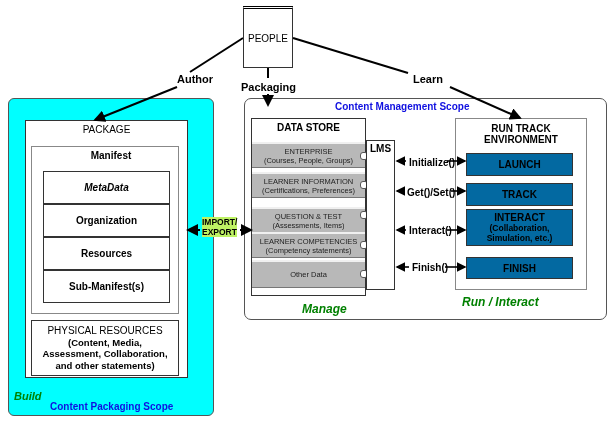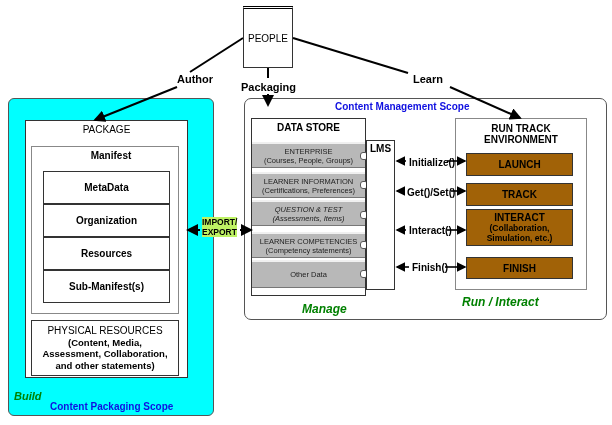--- a/index.html
+++ b/index.html
@@ -33,37 +33,37 @@
           font-size:7.5px; color:#222; line-height:9px; }
     .plug { width:8px; height:8px; border:1px solid #555; border-radius:3px; background:#fff; }
 
     #lms { left:366px; top:140px; width:29px; height:150px; border:1px solid #333; background:#fff; }
     #lms-label { left:370px; top:143px; font-size:10px; font-weight:bold; }
 
     .api { font-size:10px; font-weight:bold; }
 
     #rte { left:455px; top:118px; width:132px; height:172px; border:1px solid #888; background:#fff; }
     #rte-title { left:455px; top:123px; width:132px; font-size:10px; font-weight:bold; }
-    .rbox { left:466px; width:107px; border:1px solid #333; background:#a16207; font-size:10px; font-weight:bold; }
+    .rbox { left:466px; width:107px; border:1px solid #333; background:#0369a1; font-size:10px; font-weight:bold; }
     #interact .sub { font-size:8.5px; line-height:10px; }
 
     #manage-label { left:302px; top:302px; font-size:12px; font-weight:bold; font-style:italic; color:#008000; }
     #run-label { left:462px; top:295px; font-size:12px; font-weight:bold; font-style:italic; color:#008000; }
 
     #import-label { left:202px; top:217px; font-size:8.5px; font-weight:bold; line-height:10px; background:#bef264; }
   </style>
 </head>
 <body>
 
 <div class="abs" id="build-scope"></div>
 <div class="abs" id="package"></div>
 <div class="abs ctr" id="package-title">PACKAGE</div>
 <div class="abs" id="manifest"></div>
 <div class="abs ctr" id="manifest-title">Manifest</div>
-<div class="abs ctr mrow" style="top:171px;">MetaData</div>
+<div class="abs ctr mrow" style="top:171px;font-style:italic;">MetaData</div>
 <div class="abs ctr mrow" style="top:204px;">Organization</div>
 <div class="abs ctr mrow" style="top:237px;">Resources</div>
 <div class="abs ctr mrow" style="top:270px;">Sub-Manifest(s)</div>
 <div class="abs ctr" id="physical">
   <div>
     <div style="font-weight:normal;font-size:10px;">PHYSICAL RESOURCES</div>
     <div>(Content, Media,</div>
     <div>Assessment,  Collaboration,</div>
     <div>and other statements)</div>
   </div>
@@ -81,21 +81,21 @@
       <div>ENTERPRISE</div>
       <div>(Courses, People, Groups)</div>
     </div>
 </div>
 <div class="abs ctr ds" style="top:172px;">
   <div>
       <div>LEARNER INFORMATION</div>
       <div>(Certifications, Preferences)</div>
     </div>
 </div>
-<div class="abs ctr ds" style="top:200px;font-style:italic;">
+<div class="abs ctr ds" style="top:207px;">
   <div>
       <div>QUESTION &amp; TEST</div>
       <div>(Assessments, Items)</div>
     </div>
 </div>
 <div class="abs ctr ds" style="top:232px;">
   <div>
       <div>LEARNER COMPETENCIES</div>
       <div>(Competency statements)</div>
     </div>

